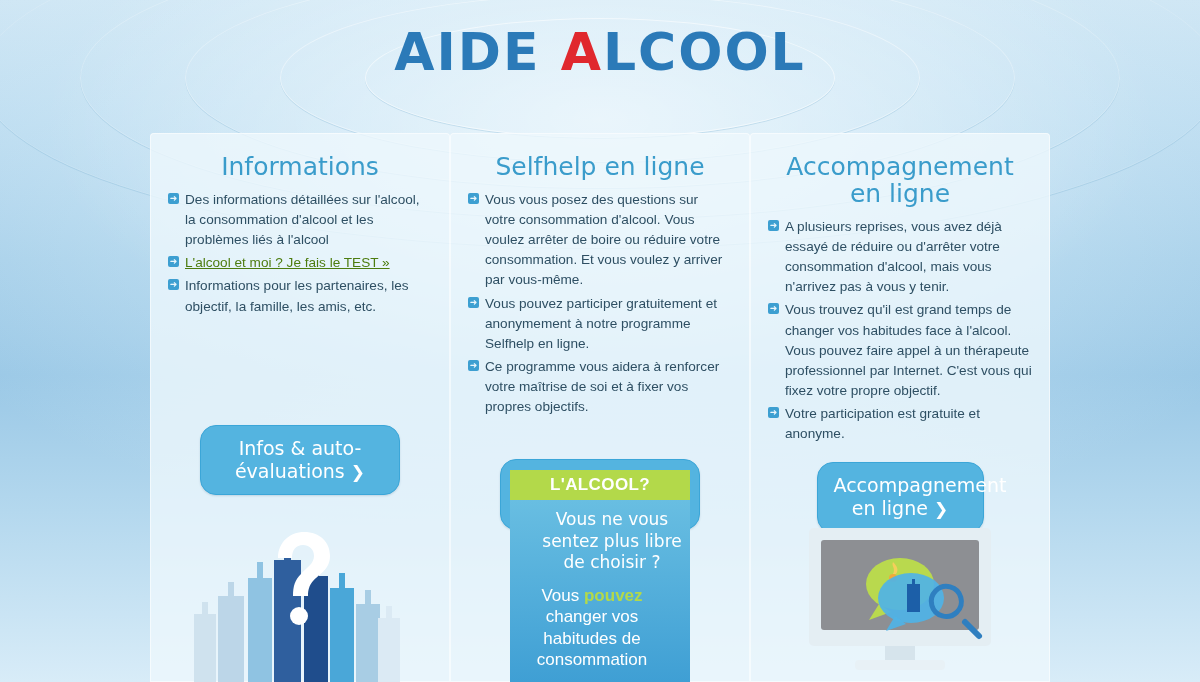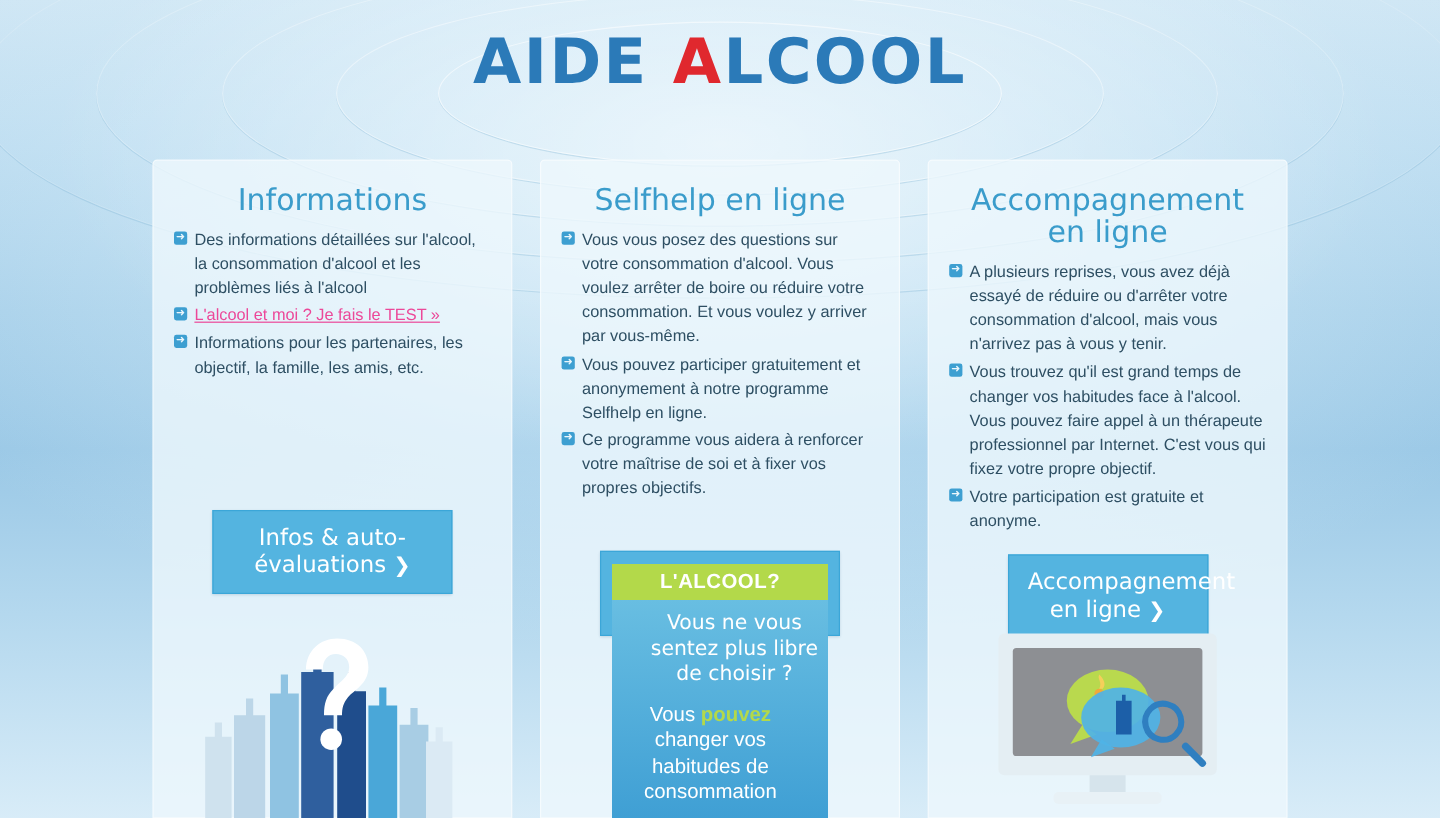--- a/index.html
+++ b/index.html
@@ -44,21 +44,20 @@
     z-index: 3;
     font-family: "DejaVu Sans", sans-serif;
   }
   .logo .blue { color: #2b7ab8; }
   .logo .red  { color: #e0282e; }
 
   .columns {
     position: absolute; left: 0; top: 133px; width: 1200px;
     display: flex;
     justify-content: center;
-    gap: 23px;
     z-index: 2;
   }
   .card {
     width: 300px;
     height: 549px;
     background: rgba(238,247,252,0.80);
     border-radius: 4px 4px 0 0;
     box-shadow: 0 0 0 1px rgba(255,255,255,0.55) inset;
     padding: 14px 18px 0 18px;
     position: relative;
@@ -87,30 +86,30 @@
     width: 11px; height: 11px;
     background: #3d9fd1;
     border-radius: 2px;
     color: #eaf6fc;
     font-size: 9px;
     line-height: 11px;
     text-align: center;
     font-family: "DejaVu Sans", sans-serif;
   }
   .bullets li a {
-    color: #ec4899;
+    color: #4d7c0f;
     text-decoration: underline;
   }
   .cta {
     display: block;
     margin: 0 auto;
     background: #54b4e0;
     color: #ffffff;
     border: 1px solid #3ba6d8;
-    border-radius: 0;
+    border-radius: 16px;
     text-align: center;
     font-size: 19px;
     line-height: 1.22;
     padding: 11px 16px;
     cursor: pointer;
     font-family: "DejaVu Sans", sans-serif;
     box-shadow: 0 1px 2px rgba(40,90,120,0.18);
   }
   .cta .chev { font-size: 17px; font-weight: bold; }
 

